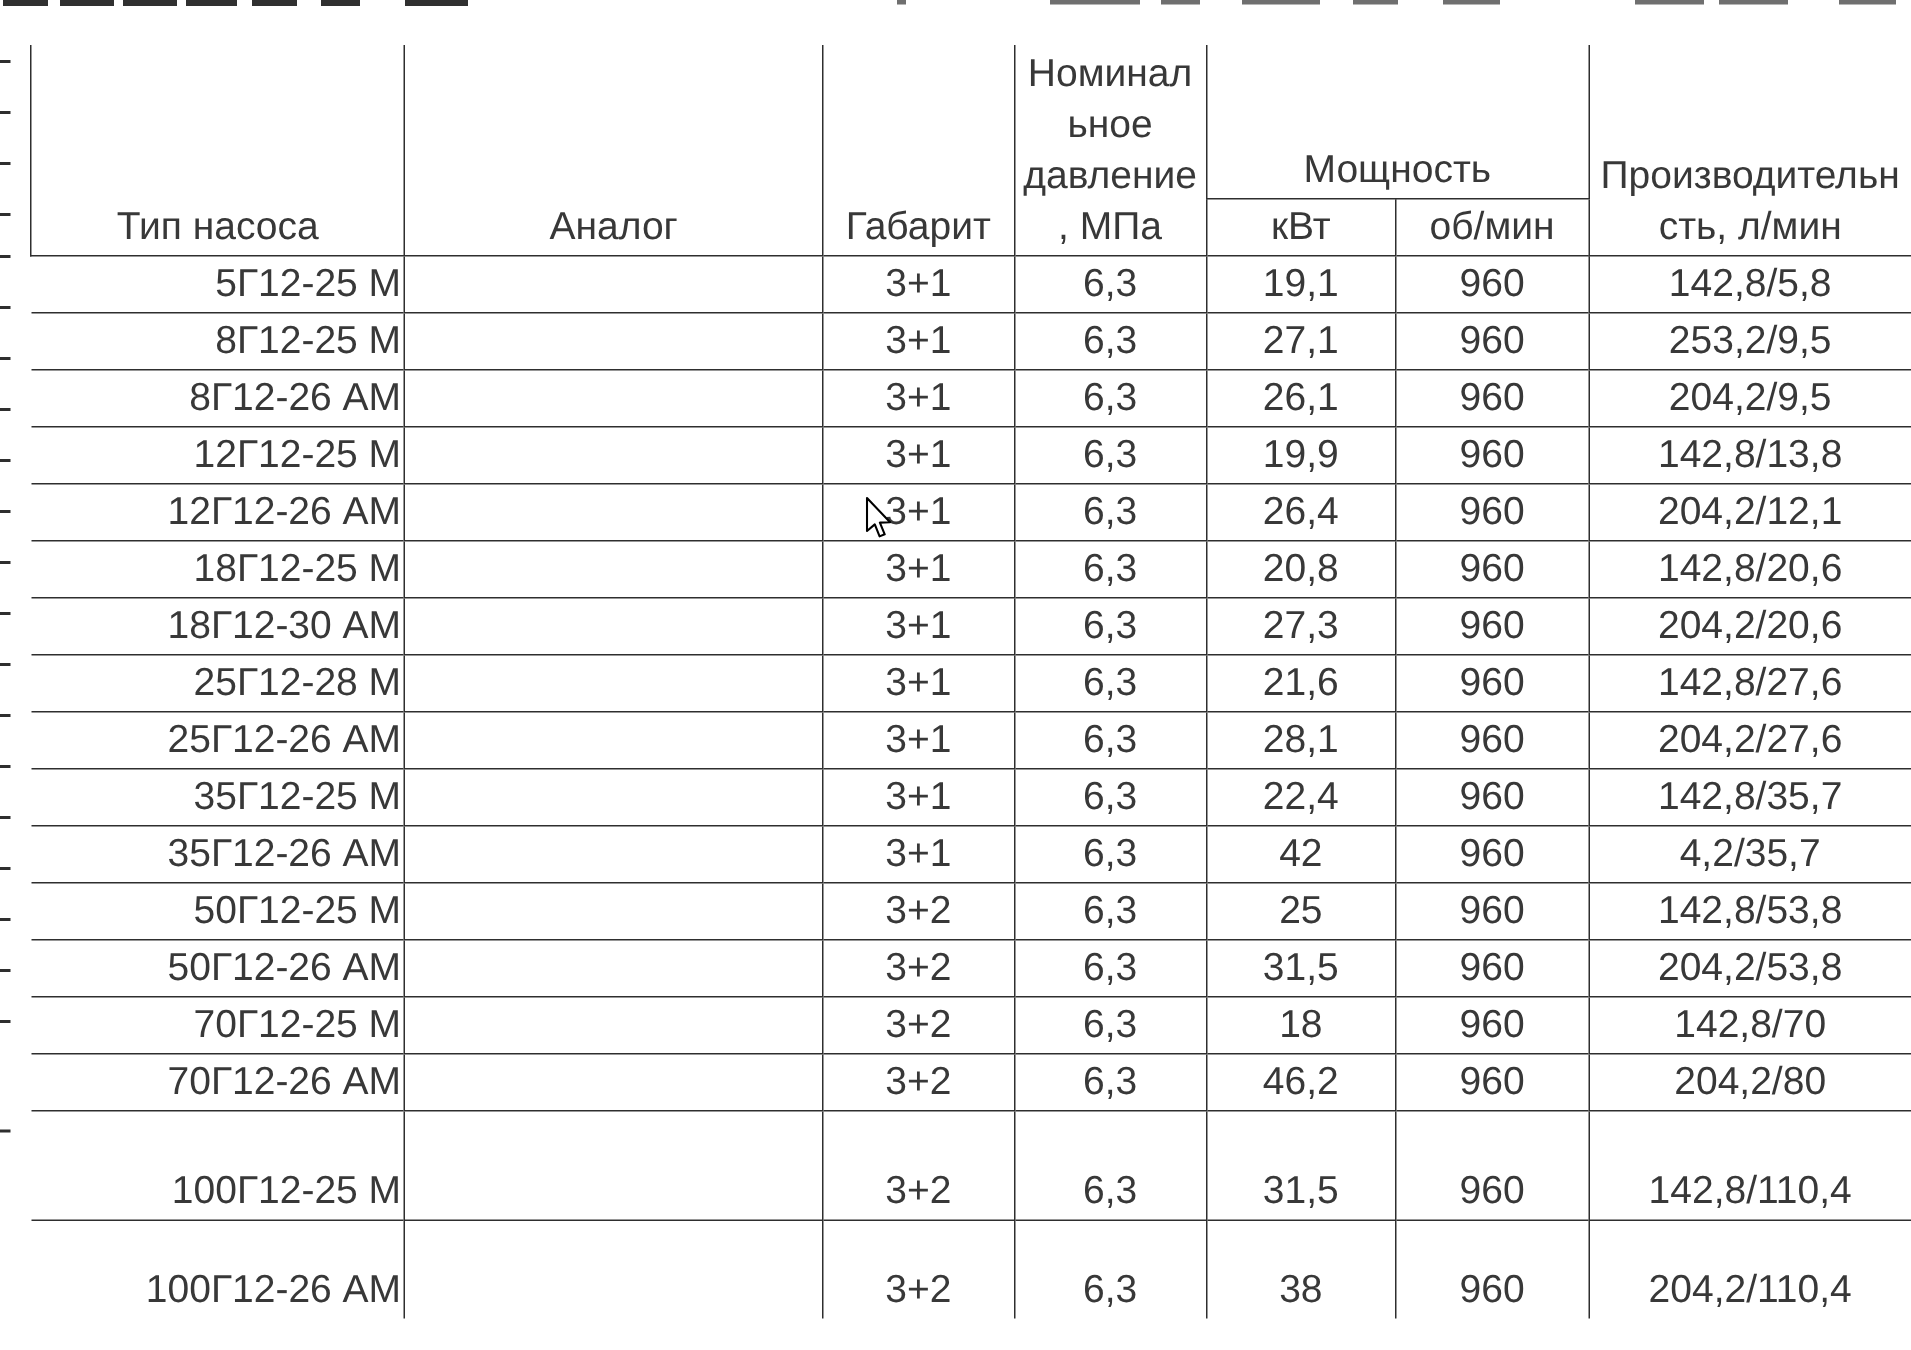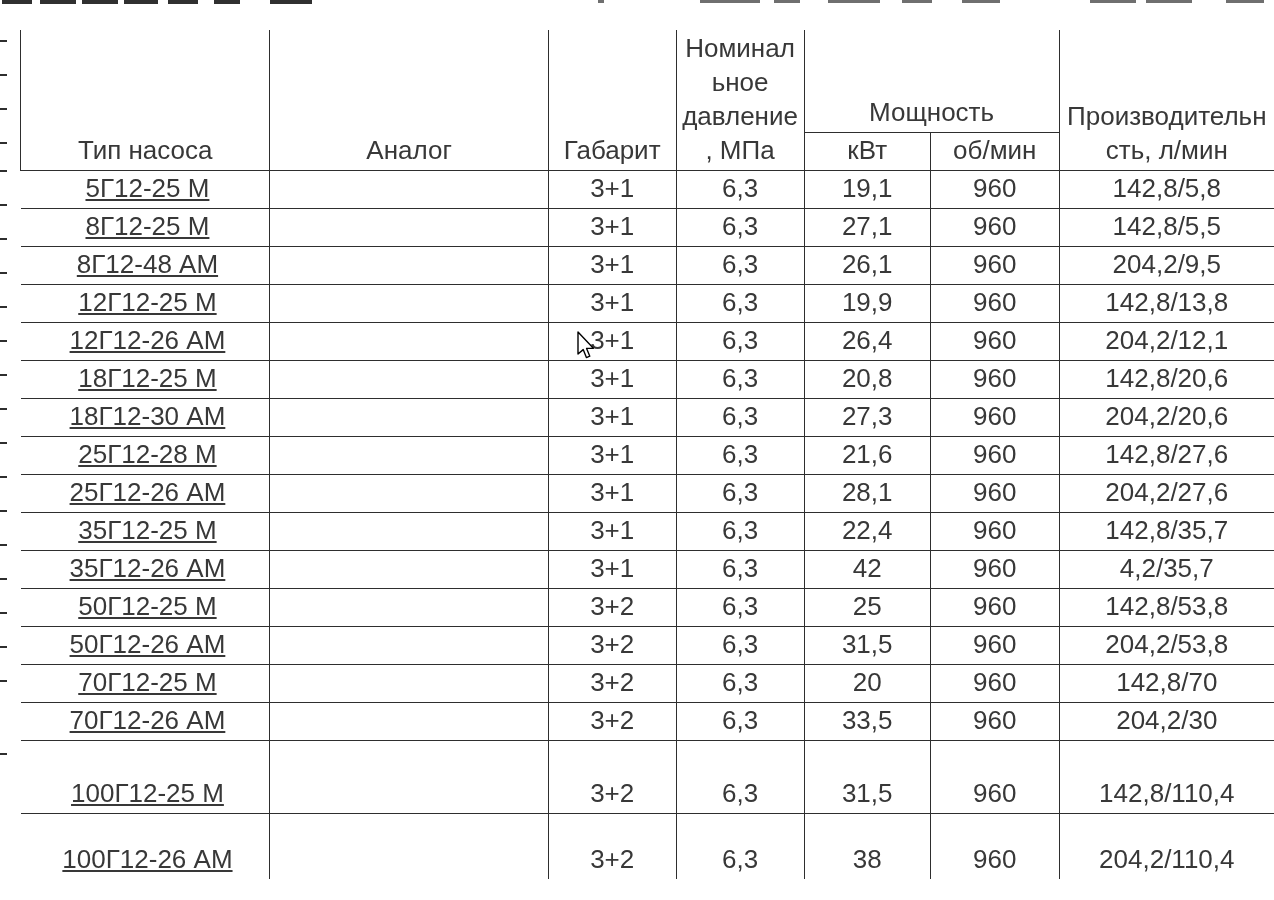--- a/index.html
+++ b/index.html
@@ -16,21 +16,21 @@
   table{
     position:absolute;left:20px;top:30px;border-collapse:collapse;table-layout:fixed;
   }
   th,td{
     font-weight:normal;font-size:26px;line-height:34px;vertical-align:bottom;
     text-align:center;padding:0 2px 3px 2px;overflow:hidden;white-space:nowrap;
   }
   .multi{white-space:pre-line;margin-top:28px;}
   thead th{border-left:1px solid #2e2e2e;border-bottom:1px solid #2e2e2e;}
   tbody td{border-left:1px solid #2e2e2e;}
-  tbody td:first-child{border-left:none;text-align:center;padding-left:7px;text-decoration:underline;}
+  tbody td:first-child{border-left:none;text-align:right;padding-left:7px;}
   tbody tr{border-top:1px solid #2e2e2e;height:34px;}
   tr.hrowA{height:102px;}
   tr.hrowB{height:37px;}
   tr.tall-a{height:73px;}
   tr.tall-b{height:66px;}
   .cursor{position:absolute;left:577px;top:331px;z-index:5;}
 </style>
 </head>
 <body>
 
@@ -115,24 +115,24 @@
           <td>960</td>
           <td>142,8/5,8</td>
       </tr>
       <tr>
         <td>8Г12-25 М</td>
           <td></td>
           <td>3+1</td>
           <td>6,3</td>
           <td>27,1</td>
           <td>960</td>
-          <td>142,8/5,5</td>
-      </tr>
-      <tr>
-        <td>8Г12-48 АМ</td>
+          <td>253,2/9,5</td>
+      </tr>
+      <tr>
+        <td>8Г12-26 АМ</td>
           <td></td>
           <td>3+1</td>
           <td>6,3</td>
           <td>26,1</td>
           <td>960</td>
           <td>204,2/9,5</td>
       </tr>
       <tr>
         <td>12Г12-25 М</td>
           <td></td>
@@ -221,32 +221,32 @@
           <td>6,3</td>
           <td>31,5</td>
           <td>960</td>
           <td>204,2/53,8</td>
       </tr>
       <tr>
         <td>70Г12-25 М</td>
           <td></td>
           <td>3+2</td>
           <td>6,3</td>
-          <td>20</td>
+          <td>18</td>
           <td>960</td>
           <td>142,8/70</td>
       </tr>
       <tr>
         <td>70Г12-26 АМ</td>
           <td></td>
           <td>3+2</td>
           <td>6,3</td>
-          <td>33,5</td>
-          <td>960</td>
-          <td>204,2/30</td>
+          <td>46,2</td>
+          <td>960</td>
+          <td>204,2/80</td>
       </tr>
       <tr class="tall-a">
         <td>100Г12-25 М</td>
           <td></td>
           <td>3+2</td>
           <td>6,3</td>
           <td>31,5</td>
           <td>960</td>
           <td>142,8/110,4</td>
       </tr>

